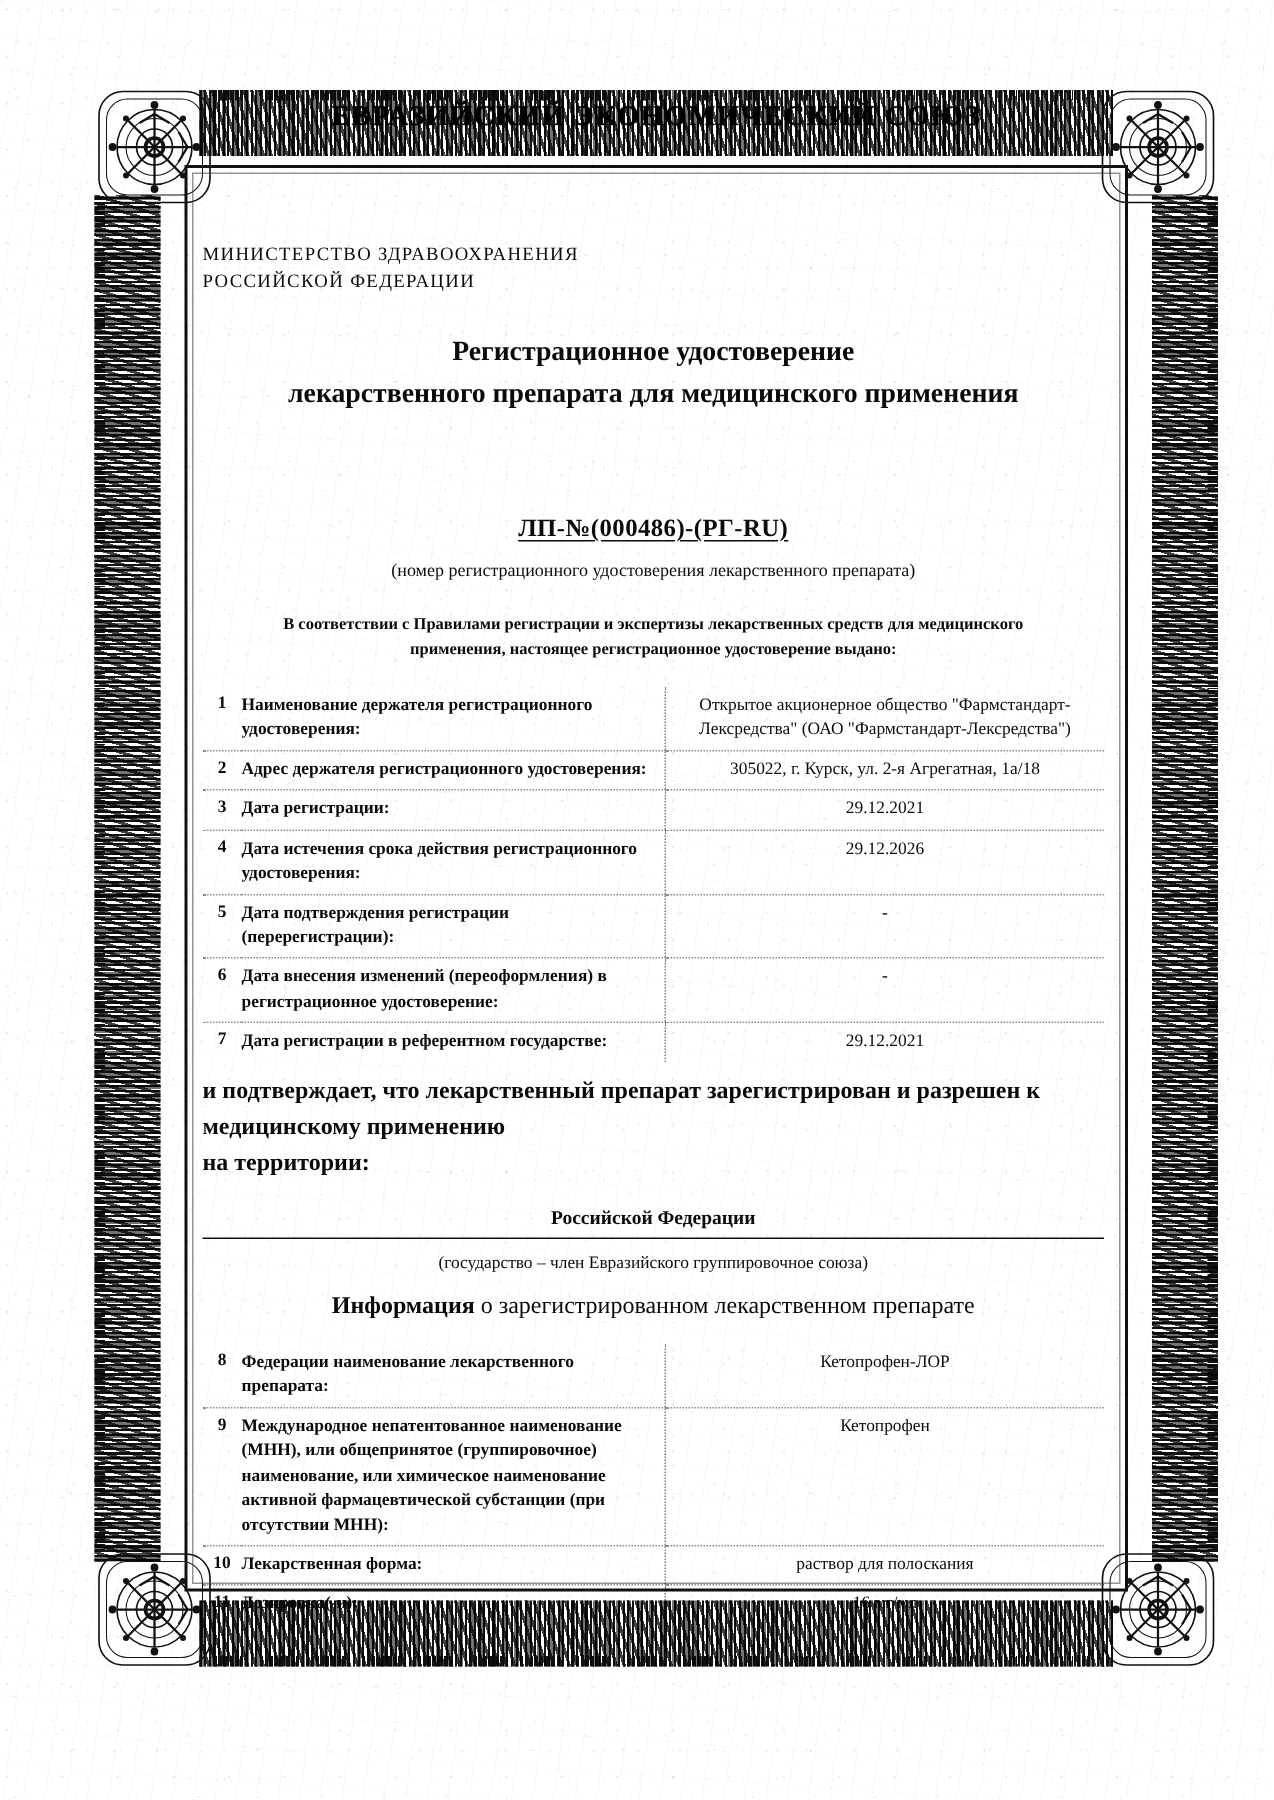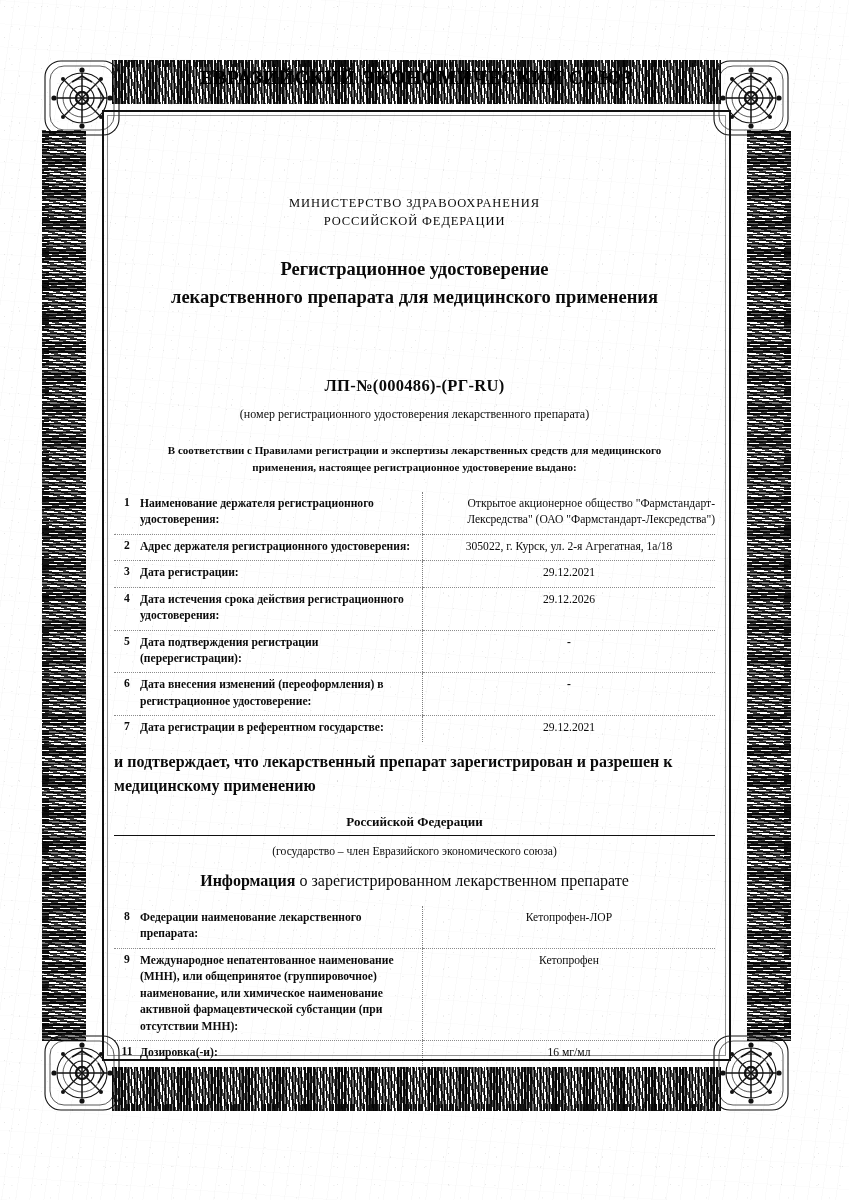--- a/index.html
+++ b/index.html
@@ -6,21 +6,21 @@
   html,body{margin:0;padding:0;background:#ffffff;}
   body{
     width:849px;height:1200px;position:relative;overflow:hidden;
     font-family:"Liberation Serif", serif;
     color:#0b0b0b;
     -webkit-font-smoothing:none;
   }
 
   
   #doc-frame{
-    position:absolute;left:40px;top:58px;width:753px;height:1055px;
+    position:absolute;left:61px;top:58px;width:753px;height:1055px;
   }
 
   
   .band{position:absolute;}
   .band-h{
     height:100%;width:100%;
     background:
       repeating-linear-gradient(90deg,
         rgba(0,0,0,.92) 0px, rgba(0,0,0,.92) 1.4px,
         rgba(0,0,0,0) 1.4px, rgba(0,0,0,0) 3.1px),
@@ -99,39 +99,40 @@
     z-index:6;
   }
 
   
   #content{
     position:absolute;left:74px;top:66px;width:601px;
     z-index:5;
   }
 
   .ministry{
-    text-align:center;
+    text-align:left;
     font-size:12.5px;
     letter-spacing:.9px;
     line-height:1.45;
-    margin-top:70px;
+    margin-top:36px;
   }
   .cert-title{
     text-align:center;
     font-weight:700;
     font-size:18.5px;
     line-height:1.5;
     margin-top:26px;
   }
   .cert-title .l2{white-space:nowrap;}
 
   .reg-number{
     text-align:center;
     font-weight:700;
     font-size:16.5px;
+    text-decoration:underline;
     text-underline-offset:3px;
     margin-top:64px;
     letter-spacing:.3px;
   }
   .reg-number-caption{
     text-align:center;
     font-size:12px;
     margin-top:11px;
   }
   .preamble{
@@ -170,21 +171,21 @@
   }
   td.val{
     text-align:center;
     font-weight:400;
     line-height:1.42;
     border-left:1px dotted rgba(0,0,0,.5);
     padding-left:8px;
     white-space:nowrap;
     overflow:visible;
   }
-  td.val.wrap{white-space:normal;text-align:right;}
+  td.val.wrap{white-space:normal;}
   td.val.dash{font-weight:700;}
 
   .confirm-text{
     font-weight:700;
     font-size:16px;
     line-height:1.5;
     margin-top:8px;
   }
   .country{
     text-align:center;
@@ -454,42 +455,48 @@
           <tr>
             <td class="num">7</td>
             <td class="lbl">Дата регистрации в референтном государстве:</td>
             <td class="val">29.12.2021</td>
           </tr>
         </tbody>
     </table>
 
     <div class="confirm-text">
       <div>и подтверждает, что лекарственный препарат зарегистрирован и разрешен к медицинскому применению</div>
+      <div>на территории:</div>
     </div>
 
     <div class="country">Российской Федерации</div>
-    <div class="country-caption">(государство – член Евразийского экономического союза)</div>
+    <div class="country-caption">(государство – член Евразийского группировочное союза)</div>
 
     <div class="info-heading">
       <b>Информация</b><span> о зарегистрированном лекарственном препарате</span>
     </div>
 
     <table class="reg-table" id="product-table">
       <tbody>
           <tr>
             <td class="num">8</td>
             <td class="lbl">Федерации наименование лекарственного препарата:</td>
             <td class="val">Кетопрофен-ЛОР</td>
           </tr>
           <tr>
             <td class="num">9</td>
             <td class="lbl">Международное непатентованное наименование (МНН), или общепринятое (группировочное) наименование, или химическое наименование активной фармацевтической субстанции (при отсутствии МНН):</td>
             <td class="val">Кетопрофен</td>
           </tr>
           <tr>
+            <td class="num">10</td>
+            <td class="lbl">Лекарственная форма:</td>
+            <td class="val">раствор для полоскания</td>
+          </tr>
+          <tr>
             <td class="num">11</td>
             <td class="lbl">Дозировка(-и):</td>
             <td class="val">16 мг/мл</td>
           </tr>
         </tbody>
     </table>
 
 
   </div>
 </div>

